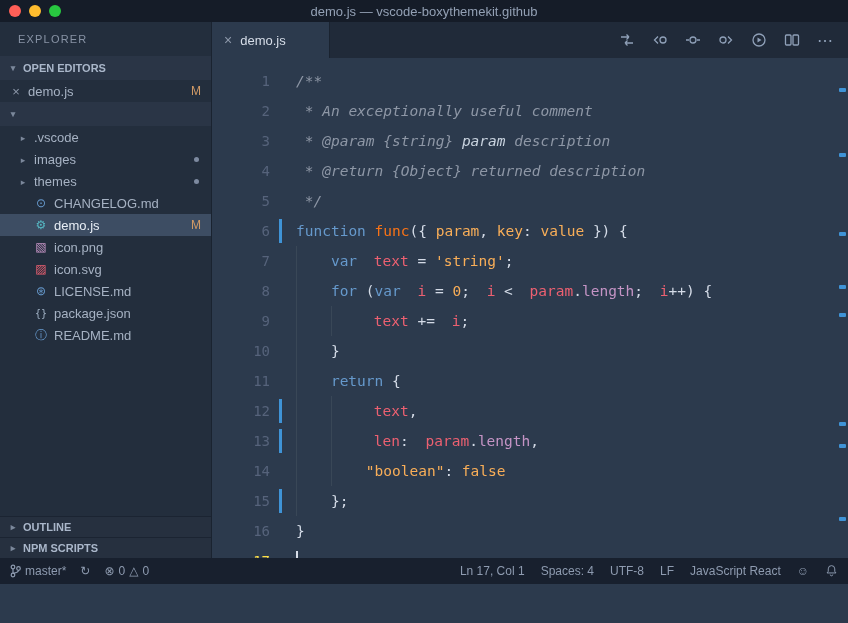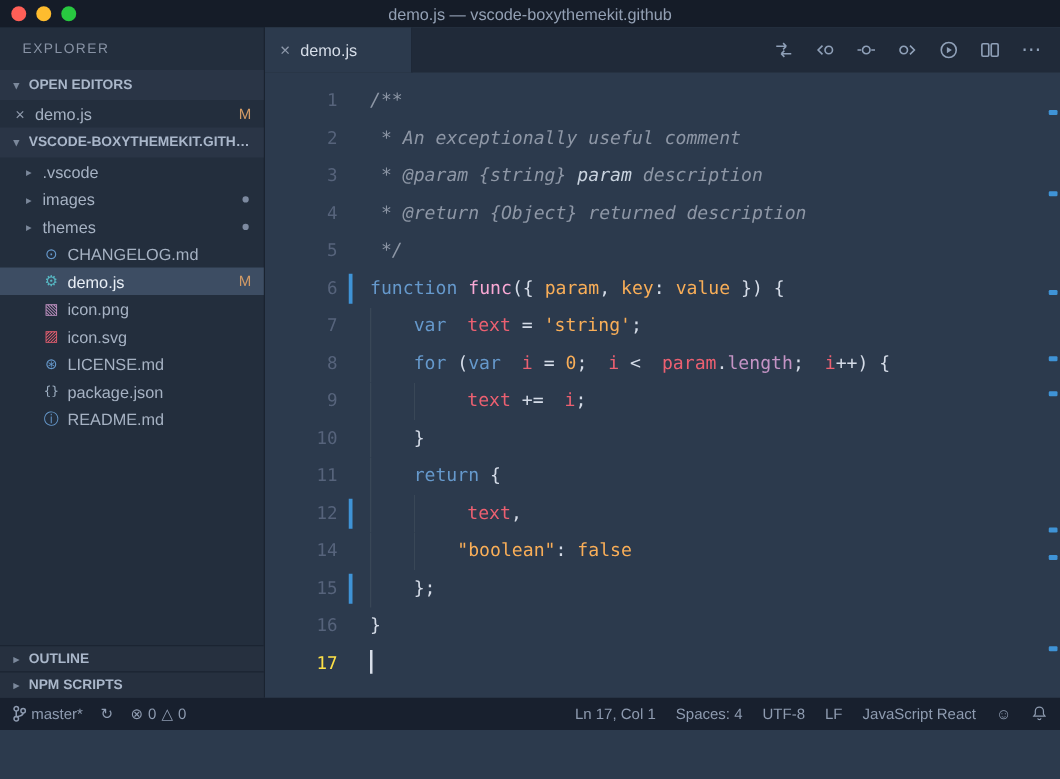--- a/index.html
+++ b/index.html
@@ -48,21 +48,21 @@
   .code-line { display:flex; height:30px; line-height:30px; font-family:"DejaVu Sans Mono", monospace; font-size:14.5px; white-space:pre; }
   .gutter-num { width:58px; flex:none; text-align:right; color:#56637b; font-size:14px; }
   .gutter-num.current { color:#fde047; }
   .git-slot { width:16px; flex:none; position:relative; }
   .git-bar { position:absolute; left:9px; top:3px; bottom:3px; width:3px; background:#3f93d6; }
   .code-text { padding-left:10px; white-space:pre; color:#d4dbe7; }
   .ind { display:inline-block; width:4ch; height:30px; vertical-align:top; box-shadow:inset 1px 0 0 #394757; }
   .tok-c { color:#8e97a6; font-style:italic; }
   .tok-cb { color:#c9d3df; font-style:italic; }
   .tok-k { color:#6699cc; }
-  .tok-fn { color:#f9a8d4; }
+  .tok-fn { color:#f97316; }
   .tok-v { color:#ec6071;margin-left:8px; }
   .tok-o { color:#f9ae58; }
   .tok-p { color:#d4dbe7; }
   .tok-prop { color:#c594c5; }
   .caret { display:inline-block; width:2px; height:19px; background:#d8dee9; vertical-align:middle; margin-top:-3px; }
 
   .overview-ruler { position:absolute; right:0; top:0; bottom:0; width:12px; }
   .ruler-mark { position:absolute; right:2px; width:7px; height:4px; border-radius:1px; }
 
   
@@ -95,21 +95,20 @@
       <span>OPEN EDITORS</span>
     </div>
     <div class="row oe-row">
       <span class="oe-close">×</span>
       <span class="flabel">demo.js</span>
       <span class="badge-m">M</span>
     </div>
 
     <div class="section-head">
       <span class="chev">▾</span>
-      <span class="flabel">VSCODE-BOXYTHEMEKIT.GITHUB</span>
     </div>
 
     <div>
         <div class="row">
           <span class="chev">▸</span>
           <span class="flabel">.vscode</span>
         </div>
         <div class="row">
           <span class="chev">▸</span>
           <span class="flabel">images</span>
@@ -224,20 +223,21 @@
           <div class="code-line"><div class="gutter-num">3</div><div class="git-slot"></div><div class="code-text"><span class="tok-c"> * @param {string} </span><span class="tok-cb">param</span><span class="tok-c"> description</span></div></div>
           <div class="code-line"><div class="gutter-num">4</div><div class="git-slot"></div><div class="code-text"><span class="tok-c"> * @return {Object} returned description</span></div></div>
           <div class="code-line"><div class="gutter-num">5</div><div class="git-slot"></div><div class="code-text"><span class="tok-c"> */</span></div></div>
           <div class="code-line"><div class="gutter-num">6</div><div class="git-slot"><div class="git-bar"></div></div><div class="code-text"><span class="tok-k">function </span><span class="tok-fn">func</span><span class="tok-p">({ </span><span class="tok-o">param</span><span class="tok-p">, </span><span class="tok-o">key</span><span class="tok-p">: </span><span class="tok-o">value</span><span class="tok-p"> }) {</span></div></div>
           <div class="code-line"><div class="gutter-num">7</div><div class="git-slot"></div><div class="code-text"><span class="ind"></span><span class="tok-k">var </span><span class="tok-v">text</span><span class="tok-p"> = </span><span class="tok-o">'string'</span><span class="tok-p">;</span></div></div>
           <div class="code-line"><div class="gutter-num">8</div><div class="git-slot"></div><div class="code-text"><span class="ind"></span><span class="tok-k">for </span><span class="tok-p">(</span><span class="tok-k">var </span><span class="tok-v">i</span><span class="tok-p"> = </span><span class="tok-o">0</span><span class="tok-p">; </span><span class="tok-v">i</span><span class="tok-p"> &lt; </span><span class="tok-v">param</span><span class="tok-p">.</span><span class="tok-prop">length</span><span class="tok-p">; </span><span class="tok-v">i</span><span class="tok-p">++) {</span></div></div>
           <div class="code-line"><div class="gutter-num">9</div><div class="git-slot"></div><div class="code-text"><span class="ind"></span><span class="ind"></span><span class="tok-v">text</span><span class="tok-p"> += </span><span class="tok-v">i</span><span class="tok-p">;</span></div></div>
           <div class="code-line"><div class="gutter-num">10</div><div class="git-slot"></div><div class="code-text"><span class="ind"></span><span class="tok-p">}</span></div></div>
           <div class="code-line"><div class="gutter-num">11</div><div class="git-slot"></div><div class="code-text"><span class="ind"></span><span class="tok-k">return</span><span class="tok-p"> {</span></div></div>
           <div class="code-line"><div class="gutter-num">12</div><div class="git-slot"><div class="git-bar"></div></div><div class="code-text"><span class="ind"></span><span class="ind"></span><span class="tok-v">text</span><span class="tok-p">,</span></div></div>
+          <div class="code-line"><div class="gutter-num">13</div><div class="git-slot"><div class="git-bar"></div></div><div class="code-text"><span class="ind"></span><span class="ind"></span><span class="tok-v">len</span><span class="tok-p">: </span><span class="tok-v">param</span><span class="tok-p">.</span><span class="tok-prop">length</span><span class="tok-p">,</span></div></div>
           <div class="code-line"><div class="gutter-num">14</div><div class="git-slot"></div><div class="code-text"><span class="ind"></span><span class="ind"></span><span class="tok-o">"boolean"</span><span class="tok-p">: </span><span class="tok-o">false</span></div></div>
           <div class="code-line"><div class="gutter-num">15</div><div class="git-slot"><div class="git-bar"></div></div><div class="code-text"><span class="ind"></span><span class="tok-p">};</span></div></div>
           <div class="code-line"><div class="gutter-num">16</div><div class="git-slot"></div><div class="code-text"><span class="tok-p">}</span></div></div>
           <div class="code-line"><div class="gutter-num current">17</div><div class="git-slot"></div><div class="code-text"><span class="caret"></span></div></div>
         </div>
       <div class="overview-ruler">
           <div class="ruler-mark" style="top: 30px; background: rgb(63, 147, 214);"></div>
           <div class="ruler-mark" style="top: 95px; background: rgb(63, 147, 214);"></div>
           <div class="ruler-mark" style="top: 174px; background: rgb(63, 147, 214);"></div>
           <div class="ruler-mark" style="top: 227px; background: rgb(63, 147, 214);"></div>

